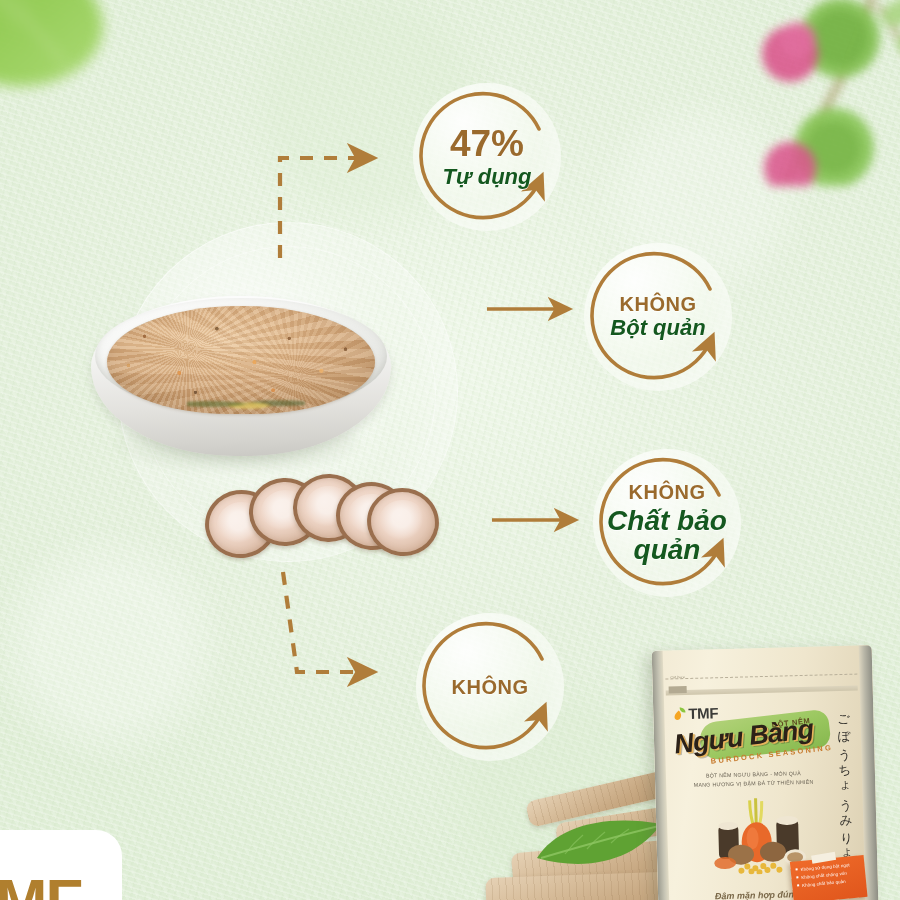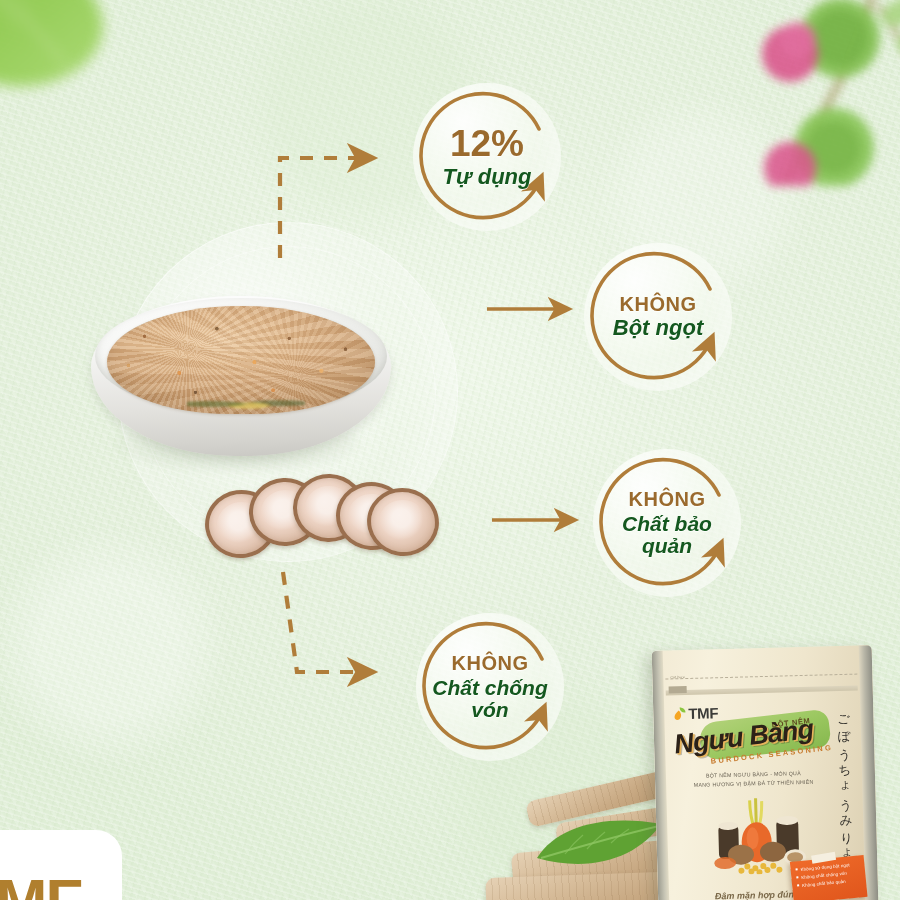--- a/index.html
+++ b/index.html
@@ -209,21 +209,21 @@
   .badge-top.pct { font-size: 37px; letter-spacing: 0; }
   .badge-top.khong { font-size: 20px; }
   .badge-bottom {
     color: #14581f;
     font-weight: 700;
     font-style: italic;
     font-size: 22px;
     margin-top: 3px;
     text-shadow: 0 1px 0 rgba(255,255,255,.8);
   }
-  .badge-bottom.sm { font-size: 21px; font-style: italic; }
+  .badge-bottom.sm { font-size: 28px; font-style: italic; }
 
   
   .package {
     position: absolute;
     left: 655px; top: 648px;
     width: 220px; height: 258px;
     transform: rotate(-1.5deg);
   }
   .pkg-body {
     position: absolute; inset: 0;
@@ -423,38 +423,38 @@
     <div class="badge-disc"></div>
     <svg class="badge-ring" viewBox="0 0 160 160">
       <defs>
         <marker id="bah1" markerWidth="9" markerHeight="9" refX="5" refY="4.2" orient="auto">
           <path d="M0,0.6 L7.5,4.2 L0,7.8 L2,4.2 Z" fill="#b07d3a"></path>
         </marker>
       </defs>
       <path d="M132,52 A62,62 0 1 0 133,103" stroke="#b07d3a" stroke-width="3.6" fill="none" stroke-linecap="round" marker-end="url(#bah1)"></path>
     </svg>
     <div class="badge-text">
-      <div class="badge-top pct">12%</div>
+      <div class="badge-top pct">47%</div>
       <div class="badge-bottom">Tự dụng</div>
     </div>
   </div>
 
   <div class="badge" style="left:578px; top:237px;">
     <div class="badge-disc"></div>
     <svg class="badge-ring" viewBox="0 0 160 160">
       <defs>
         <marker id="bah2" markerWidth="9" markerHeight="9" refX="5" refY="4.2" orient="auto">
           <path d="M0,0.6 L7.5,4.2 L0,7.8 L2,4.2 Z" fill="#b07d3a"></path>
         </marker>
       </defs>
       <path d="M132,52 A62,62 0 1 0 133,103" stroke="#b07d3a" stroke-width="3.6" fill="none" stroke-linecap="round" marker-end="url(#bah2)"></path>
     </svg>
     <div class="badge-text">
       <div class="badge-top khong">KHÔNG</div>
-      <div class="badge-bottom">Bột ngọt</div>
+      <div class="badge-bottom">Bột quản</div>
     </div>
   </div>
 
   <div class="badge" style="left:587px; top:443px;">
     <div class="badge-disc"></div>
     <svg class="badge-ring" viewBox="0 0 160 160">
       <defs>
         <marker id="bah3" markerWidth="9" markerHeight="9" refX="5" refY="4.2" orient="auto">
           <path d="M0,0.6 L7.5,4.2 L0,7.8 L2,4.2 Z" fill="#b07d3a"></path>
         </marker>
@@ -472,21 +472,20 @@
     <svg class="badge-ring" viewBox="0 0 160 160">
       <defs>
         <marker id="bah4" markerWidth="9" markerHeight="9" refX="5" refY="4.2" orient="auto">
           <path d="M0,0.6 L7.5,4.2 L0,7.8 L2,4.2 Z" fill="#b07d3a"></path>
         </marker>
       </defs>
       <path d="M132,52 A62,62 0 1 0 133,103" stroke="#b07d3a" stroke-width="3.6" fill="none" stroke-linecap="round" marker-end="url(#bah4)"></path>
     </svg>
     <div class="badge-text" style="padding:0 12px;">
       <div class="badge-top khong">KHÔNG</div>
-      <div class="badge-bottom sm">Chất chống vón</div>
     </div>
   </div>
 
   <div class="roots">
     <div class="root" style="left:6px;  top:14px; width:160px; height:26px; transform:rotate(-13deg);"></div>
     <div class="root" style="left:36px; top:40px; width:175px; height:28px; transform:rotate(-9deg);"></div>
     <div class="root" style="left:-8px; top:74px; width:215px; height:36px; transform:rotate(-5deg);"></div>
     <div class="root" style="left:-34px;top:104px;width:235px; height:40px; transform:rotate(-2deg);"></div>
   </div>
 

